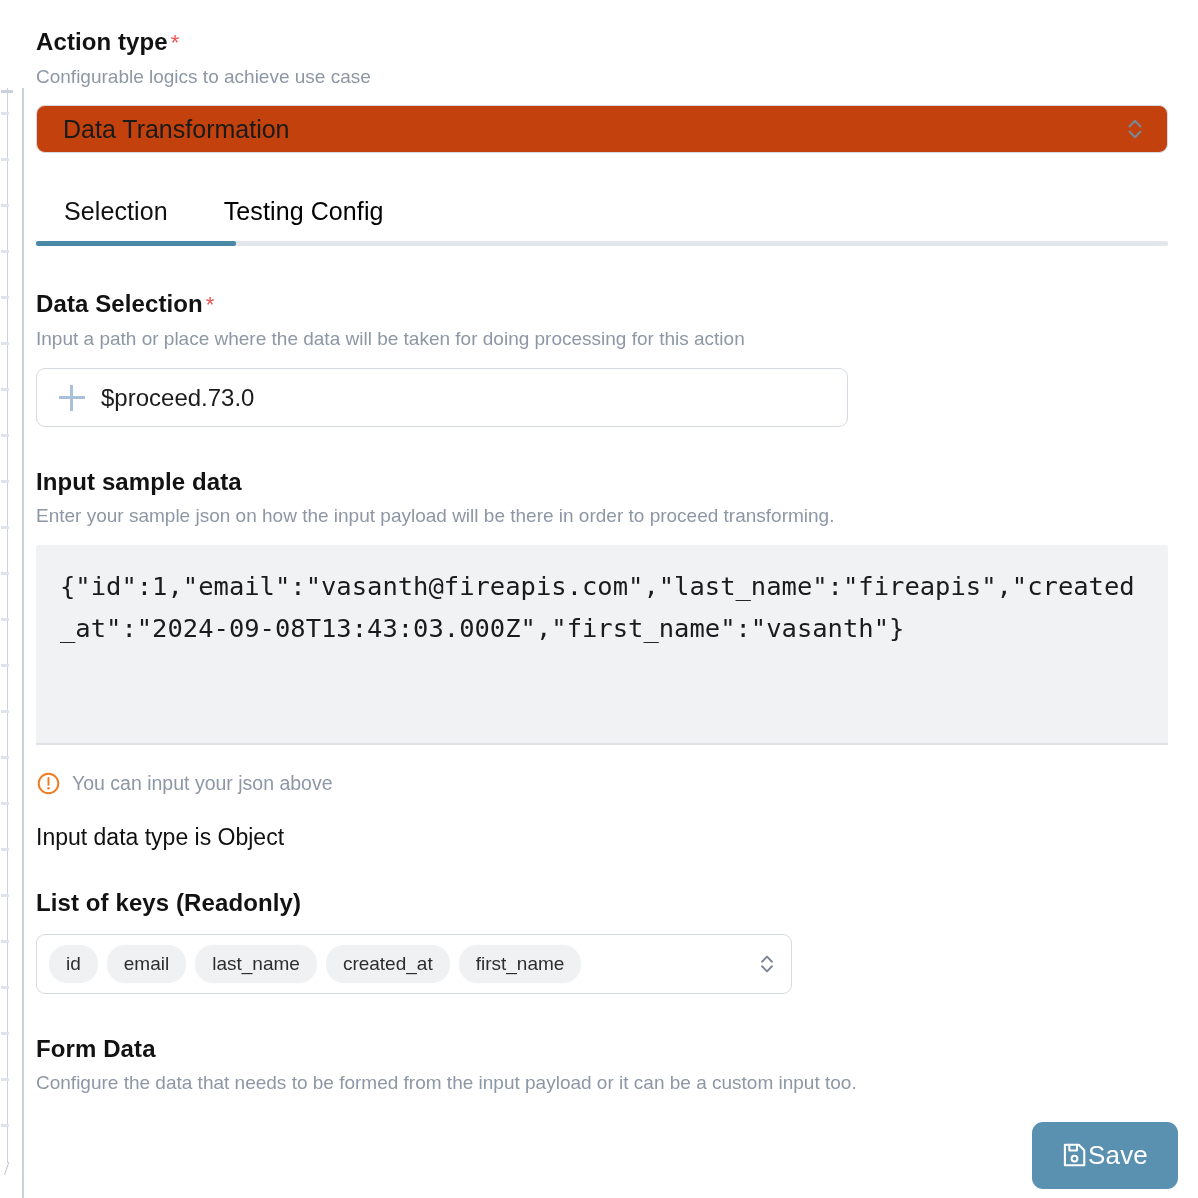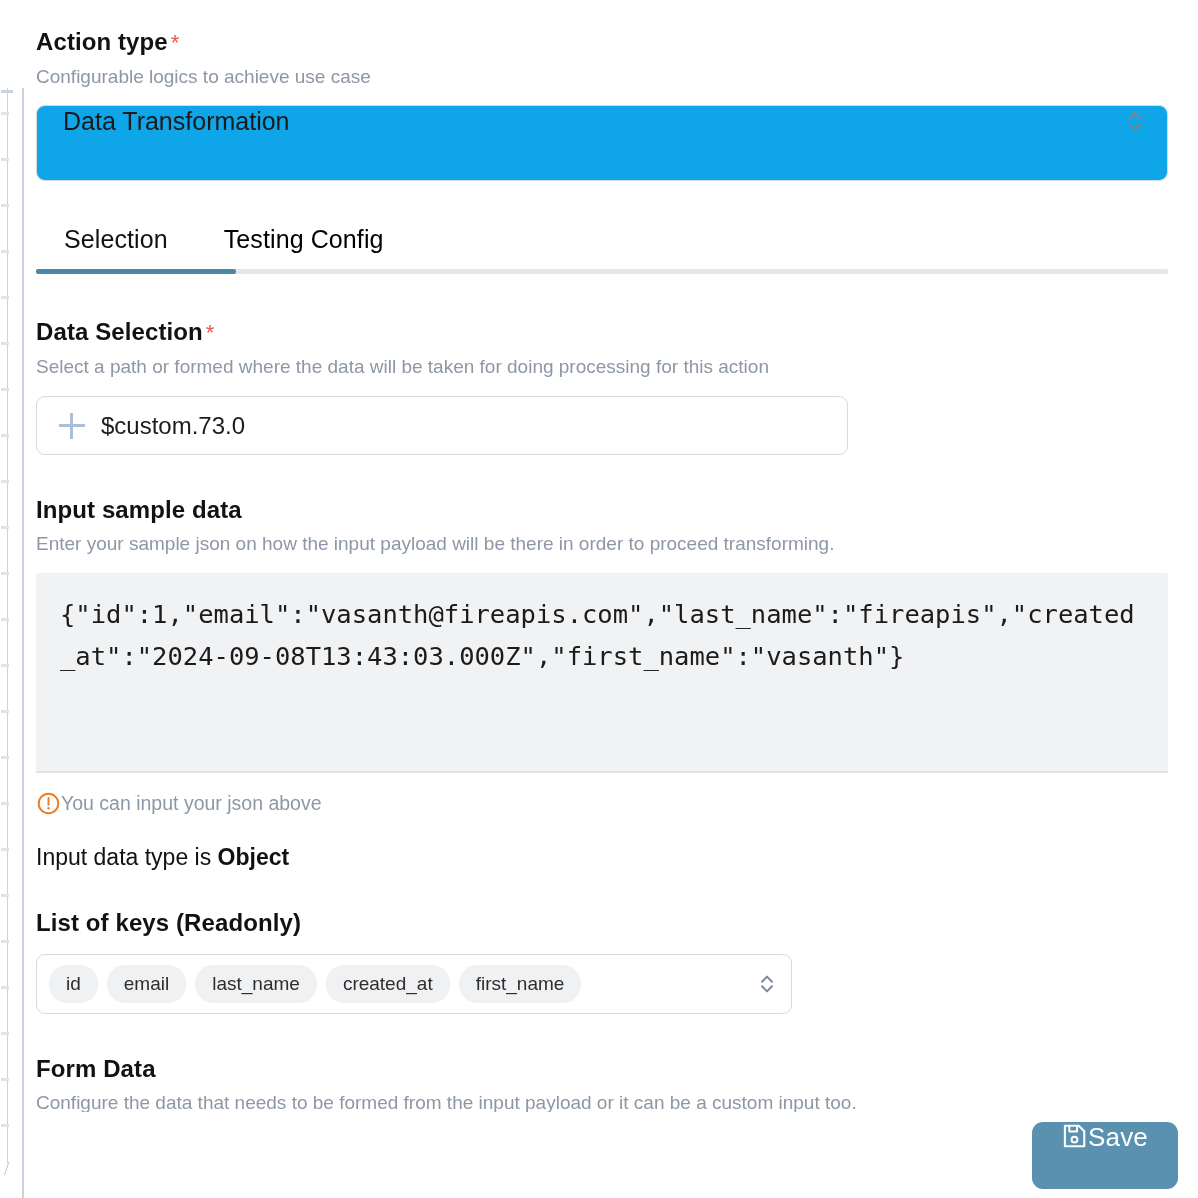--- a/index.html
+++ b/index.html
@@ -99,25 +99,26 @@
     font-weight: 400;
   }
 
   
   .block-action-type { padding-top: 27px; }
 
   .select-box {
     position: relative;
     margin-top: 15px;
     width: 1132px;
-    height: 76px;
+    height: 48px;
     border: 1px solid #d5dae2;
     border-radius: 9px;
-    background: #0ea5e9;
-    display: flex;
+    background: #c2410c;
+    display: flex;
+    align-items: center;
     padding: 0 22px 0 26px;
   }
   .select-value {
     font-size: 25px;
     color: #1a1a1a;
     flex: 1;
     line-height: 30px;
   }
   .stacked-chevron {
     width: 20px;
@@ -219,41 +220,42 @@
     overflow: hidden;
     word-break: break-all;
     white-space: pre-wrap;
     resize: none;
     display: block;
   }
 
   .helper-row {
     display: flex;
     align-items: center;
-    margin-top: 18px;
+    gap: 11px;
+    margin-top: 26px;
   }
   .warn-icon {
     width: 25px;
     height: 25px;
     flex: none;
     display: block;
   }
   .helper-text {
     font-size: 19.5px;
     color: #8d97a5;
     line-height: 25px;
   }
 
   .datatype-line {
     margin-top: 27px;
     font-size: 23px;
     color: #111111;
     line-height: 28px;
   }
-  .datatype-line b { font-weight: 700; }
+  .datatype-line b { font-weight: 400; }
 
   
   .block-keys { margin-top: 37px; }
   .chips-box {
     margin-top: 16px;
     width: 756px;
     height: 60px;
     border: 1px solid #d5dae2;
     border-radius: 9px;
     background: #fff;
@@ -292,20 +294,21 @@
     padding-right: 20px;
   }
   .save-button {
     background: #5a90b0;
     color: #ffffff;
     border: none;
     border-radius: 11px;
     height: 67px;
     padding: 0 30px 0 28px;
     display: inline-flex;
+    align-items: center;
     font-size: 26px;
     font-family: "Liberation Sans", sans-serif;
     cursor: pointer;
     letter-spacing: 0.2px;
   }
   .save-icon { width: 28px; height: 28px; display: block; flex: none; }
 </style>
 </head>
 <body>
 
@@ -344,25 +347,25 @@
         <span>Testing Config</span>
       </div>
       <div class="tab-rail"></div>
       <div class="tab-indicator"></div>
     </nav>
 
     <section class="block-data-selection">
       <div class="field-label">
         <span>Data Selection</span><span class="req-star">*</span>
       </div>
-      <div class="field-hint">Select a path or formed where the data will be taken for doing processing for this action</div>
+      <div class="field-hint">Input a path or place where the data will be taken for doing processing for this action</div>
 
       <div class="path-box">
         <span class="plus-icon"></span>
-        <span class="path-text">$custom.73.0</span>
+        <span class="path-text">$proceed.73.0</span>
       </div>
     </section>
 
     <section class="block-sample">
       <div class="field-label">Input sample data</div>
       <div class="field-hint">Enter your sample json on how the input payload will be there in order to proceed transforming.</div>
 
       <div class="json-area">{"id":1,"email":"vasanth@fireapis.com","last_name":"fireapis","created_at":"2024-09-08T13:43:03.000Z","first_name":"vasanth"}</div>
 
       <div class="helper-row">

